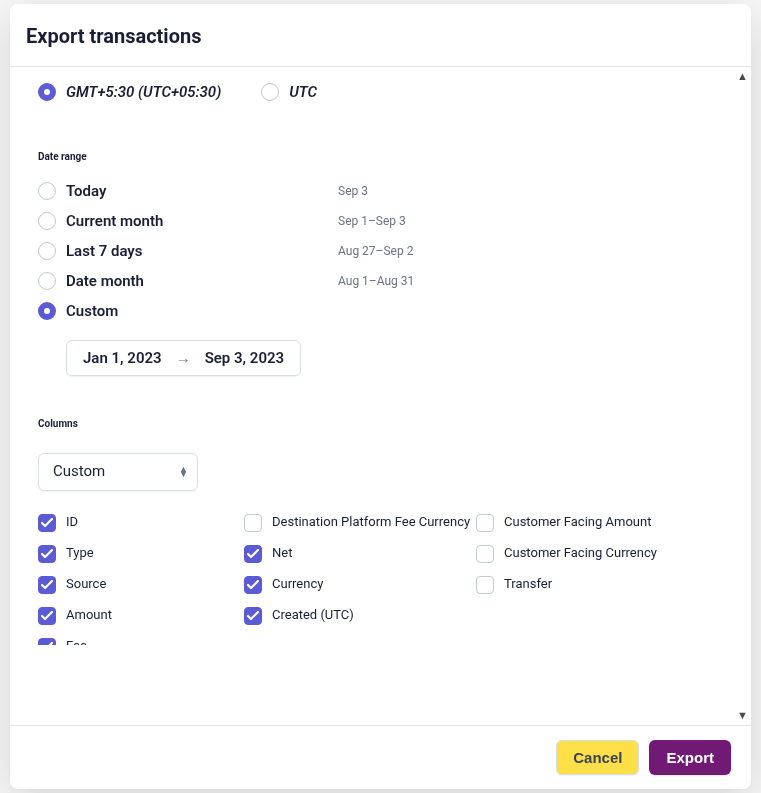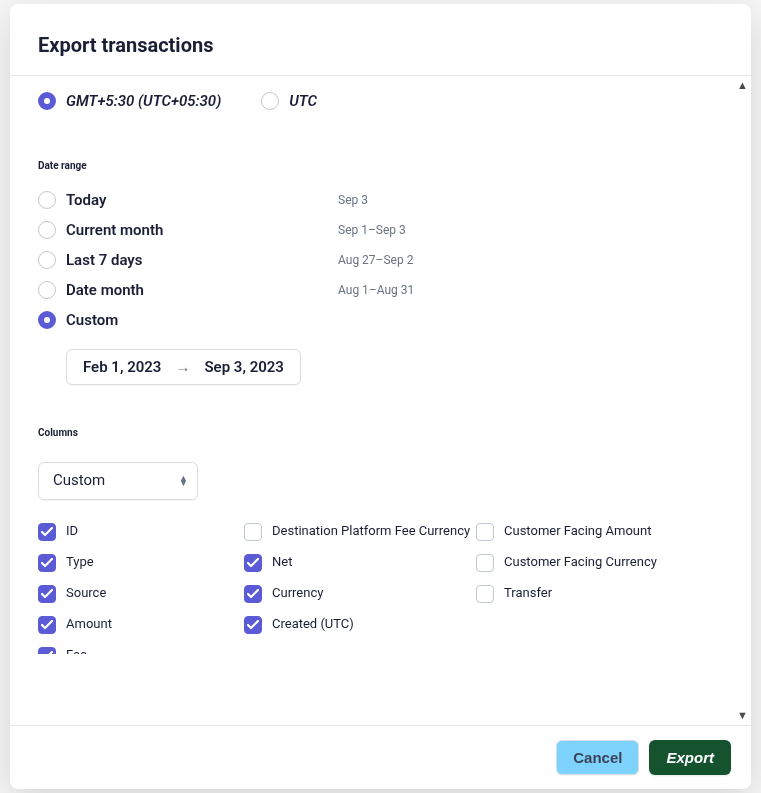--- a/index.html
+++ b/index.html
@@ -21,23 +21,22 @@
       box-shadow: 0 10px 40px rgba(0,0,0,0.15);
       position: absolute;
       top: 4px;
       left: 10px;
       right: 10px;
       bottom: 4px;
       display: flex;
       flex-direction: column;
     }
     .modal-header {
-      padding: 20px 28px 18px 28px;
+      padding: 20px 28px 18px 16px;
       border-bottom: 1px solid #e5e7eb;
-      margin-top: 9px;
     }
     .modal-title {
       font-size: 20px;
       font-weight: 700;
       color: #1a1f36;
     }
     .modal-body {
       flex: 1;
       overflow-y: auto;
       padding: 16px 28px 10px 28px;
@@ -214,30 +213,29 @@
     }
     .btn {
       padding: 8px 16px;
       border-radius: 6px;
       font-size: 15px;
       font-weight: 600;
       cursor: pointer;
       border: 1px solid transparent;
     }
     .btn-secondary {
-      background: #7dd3fc;
+      background: #fde047;
       border-color: #d8dee4;
       color: #3c4257;
       box-shadow: 0 1px 1px rgba(0,0,0,0.05);
     }
     .btn-primary {
-      background: #14532d;
+      background: #701a75;
       color: #fff;
       box-shadow: 0 1px 2px rgba(0,0,0,0.1);
-      font-style: italic;
     }
     .scroll-triangle {
       position: absolute;
       right: 3px;
       color: #4a4a4a;
       font-size: 11px;
       line-height: 1;
     }
     .scroll-triangle.up { top: 4px; }
     .scroll-triangle.down { bottom: 4px; }
@@ -301,21 +299,21 @@
       </div>
       <div class="date-range-row">
         <div class="date-range-left">
           <span class="radio-circle selected"></span>
           <span class="radio-label">Custom</span>
         </div>
       </div>
     </div>
     <div class="date-input-wrap">
       <div class="date-input">
-        <span>Feb 1, 2023</span>
+        <span>Jan 1, 2023</span>
         <span class="arrow">→</span>
         <span>Sep 3, 2023</span>
       </div>
     </div>
 
     <div class="columns-section">
       <div class="section-title">Columns</div>
       <div class="select-wrap">
         <div class="select-box">
           <span>Custom</span>

